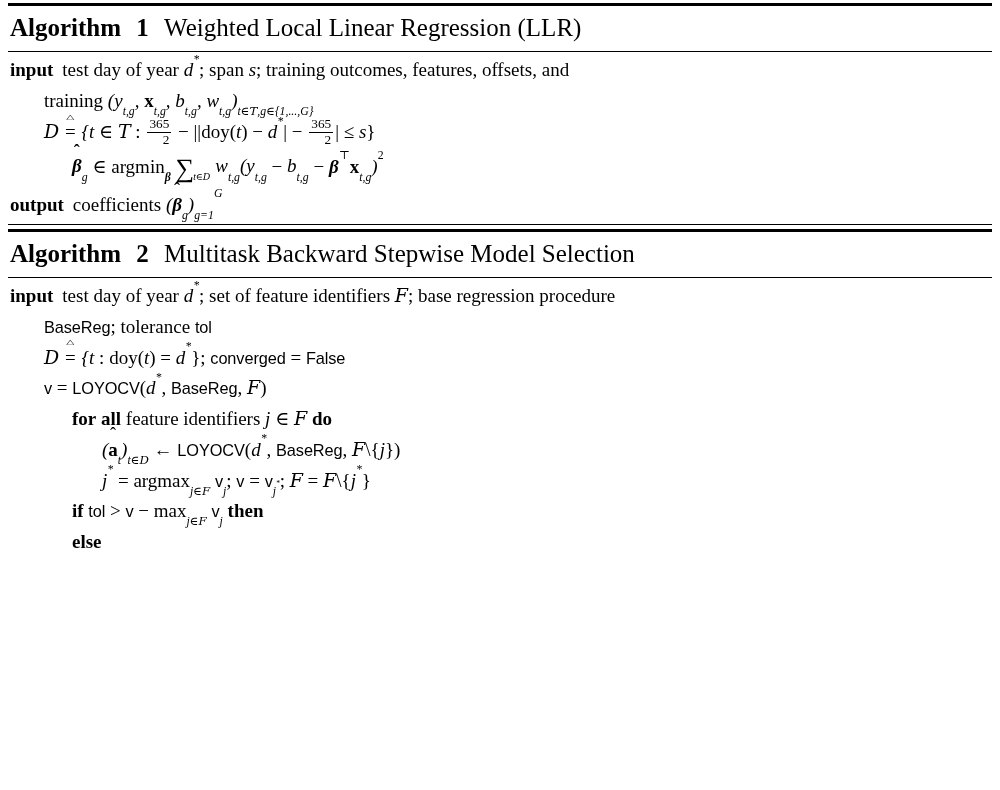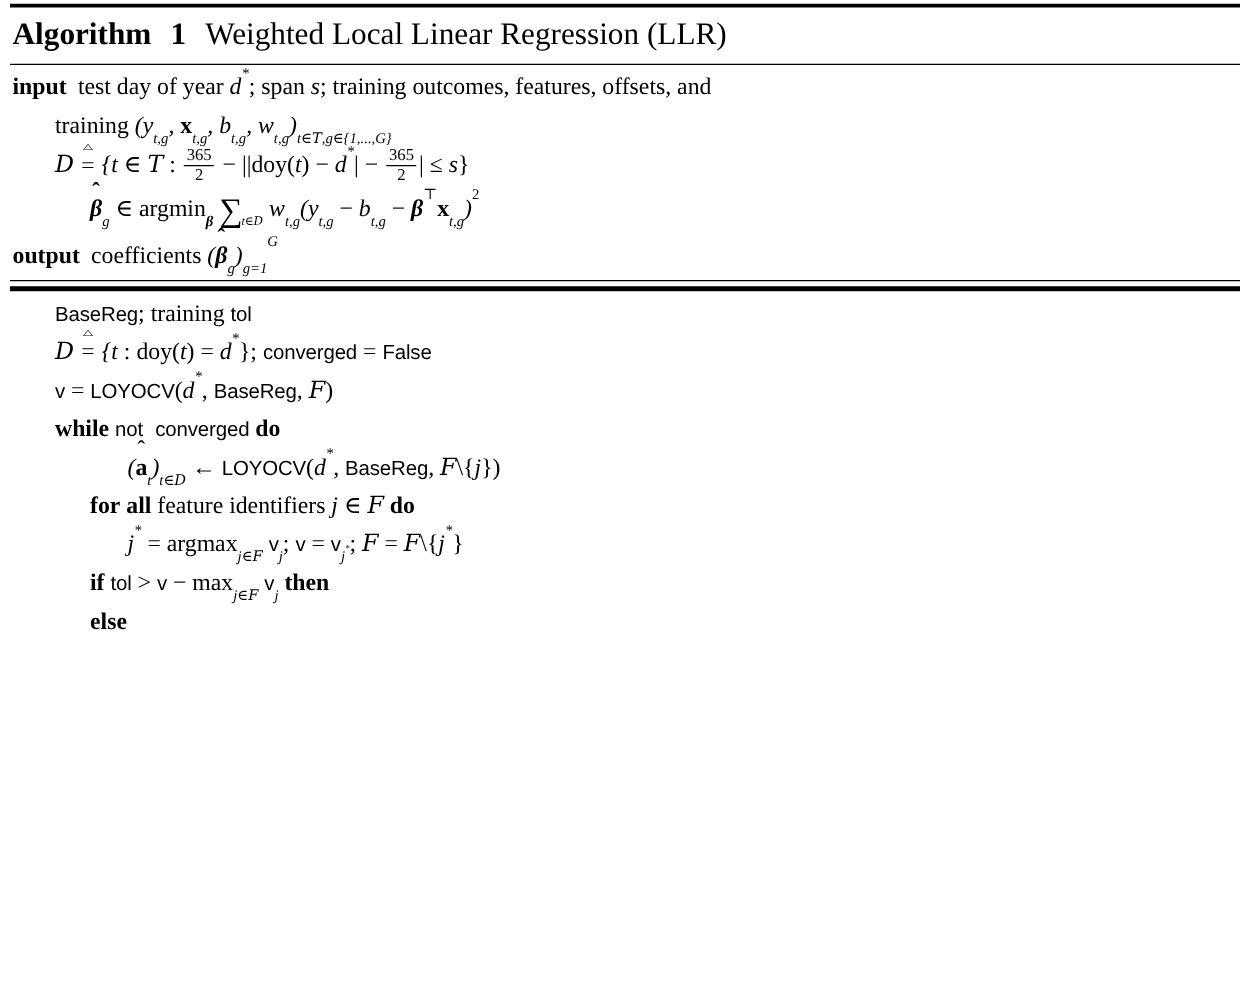--- a/index.html
+++ b/index.html
@@ -113,21 +113,21 @@
     top: -0.60em;
     font-size: 0.55em;
     font-style: normal;
     line-height: 1;
   }
 
   
   .frac {
     display: inline-block;
     vertical-align: -0.42em;
-    text-align: center;
+    text-align: right;
     font-size: 0.70em;
     line-height: 1.06;
     margin: 0 2px;
   }
   .frac .num { display: block; padding: 0 2px; }
   .frac .den {
     display: block;
     border-top: 1.2px solid #000;
     padding: 0 2px;
   }
@@ -215,67 +215,71 @@
 
     <hr class="rule-thin">
   </div>
 
   <div class="rule-gap"></div>
 
   <div class="algorithm">
 
     <hr class="rule-thick">
 
+    <div class="alg-title">
+      <span class="kw">Algorithm</span>
+      <span class="kw sp-wide"></span><span class="kw">2</span>
+      <span class="sp-wide"></span><span class="rm">Multitask Backward Stepwise Model Selection</span>
+    </div>
 
     <hr class="rule-thin">
 
     <div class="alg-body">
 
-
-      <div class="line ind1">
-        <span class="mono">BaseReg</span><span class="rm">; training</span>
+      <div class="line ind0">
+        <span class="kw">input</span><span class="sp-wide"></span><span class="rm">test day of year</span>
+        <span class="mi">d</span><sup class="mi">*</sup><span class="rm">; set of feature identifiers</span>
+        <span class="cal">F</span><span class="rm">; base regression procedure</span>
+      </div>
+
+      <div class="line ind1">
+        <span class="mono">BaseReg</span><span class="rm">; tolerance</span>
         <span class="mono">tol</span>
       </div>
 
       <div class="line ind1">
         <span class="cal">D</span>
         <span class="triangleq">=</span>
         <span class="mi">{t</span> : <span class="op">doy</span>(<span class="mi">t</span>) = <span class="mi">d</span><sup class="mi">*</sup>};
         <span class="mono">converged</span>
         = <span class="mono">False</span>
       </div>
 
       <div class="line ind1">
         <span class="mono">v</span>
         = <span class="mono">LOYOCV</span>(<span class="mi">d</span><sup class="mi">*</sup>,
         <span class="mono">BaseReg</span>,
         <span class="cal">F</span>)
       </div>
 
-      <div class="line ind1">
-        <span class="kw">while</span>
-        <span class="mono">not</span>
-        <span class="sp"></span><span class="mono">converged</span>
+
+      <div class="line ind2">
+        <span class="kw">for</span>
+        <span class="kw">all</span>
+        <span class="rm">feature identifiers</span>
+        <span class="mi">j</span> ∈ <span class="cal">F</span>
         <span class="kw">do</span>
       </div>
 
       <div class="line ind3">
         <span class="mi">(</span><span class="bf hat">a</span><sub class="mi">t</sub><span class="mi">)</span><sub class="mi">t∈<span class="cal">D</span></sub>
         ←
         <span class="mono">LOYOCV</span>(<span class="mi">d</span><sup class="mi">*</sup>,
         <span class="mono">BaseReg</span>,
         <span class="cal">F</span>\{<span class="mi">j</span>})
-      </div>
-
-      <div class="line ind2">
-        <span class="kw">for</span>
-        <span class="kw">all</span>
-        <span class="rm">feature identifiers</span>
-        <span class="mi">j</span> ∈ <span class="cal">F</span>
-        <span class="kw">do</span>
       </div>
 
 
       <div class="line ind3">
         <span class="mi">j</span><sup class="mi">*</sup> =
         <span class="op">argmax</span><sub class="mi">j∈<span class="cal">F</span></sub>
         <span class="mono">v</span><sub class="mi">j</sub>;
         <span class="mono">v</span> =
         <span class="mono">v</span><sub class="mi">j<sup>*</sup></sub>;
         <span class="cal">F</span> = <span class="cal">F</span>\{<span class="mi">j</span><sup class="mi">*</sup>}

